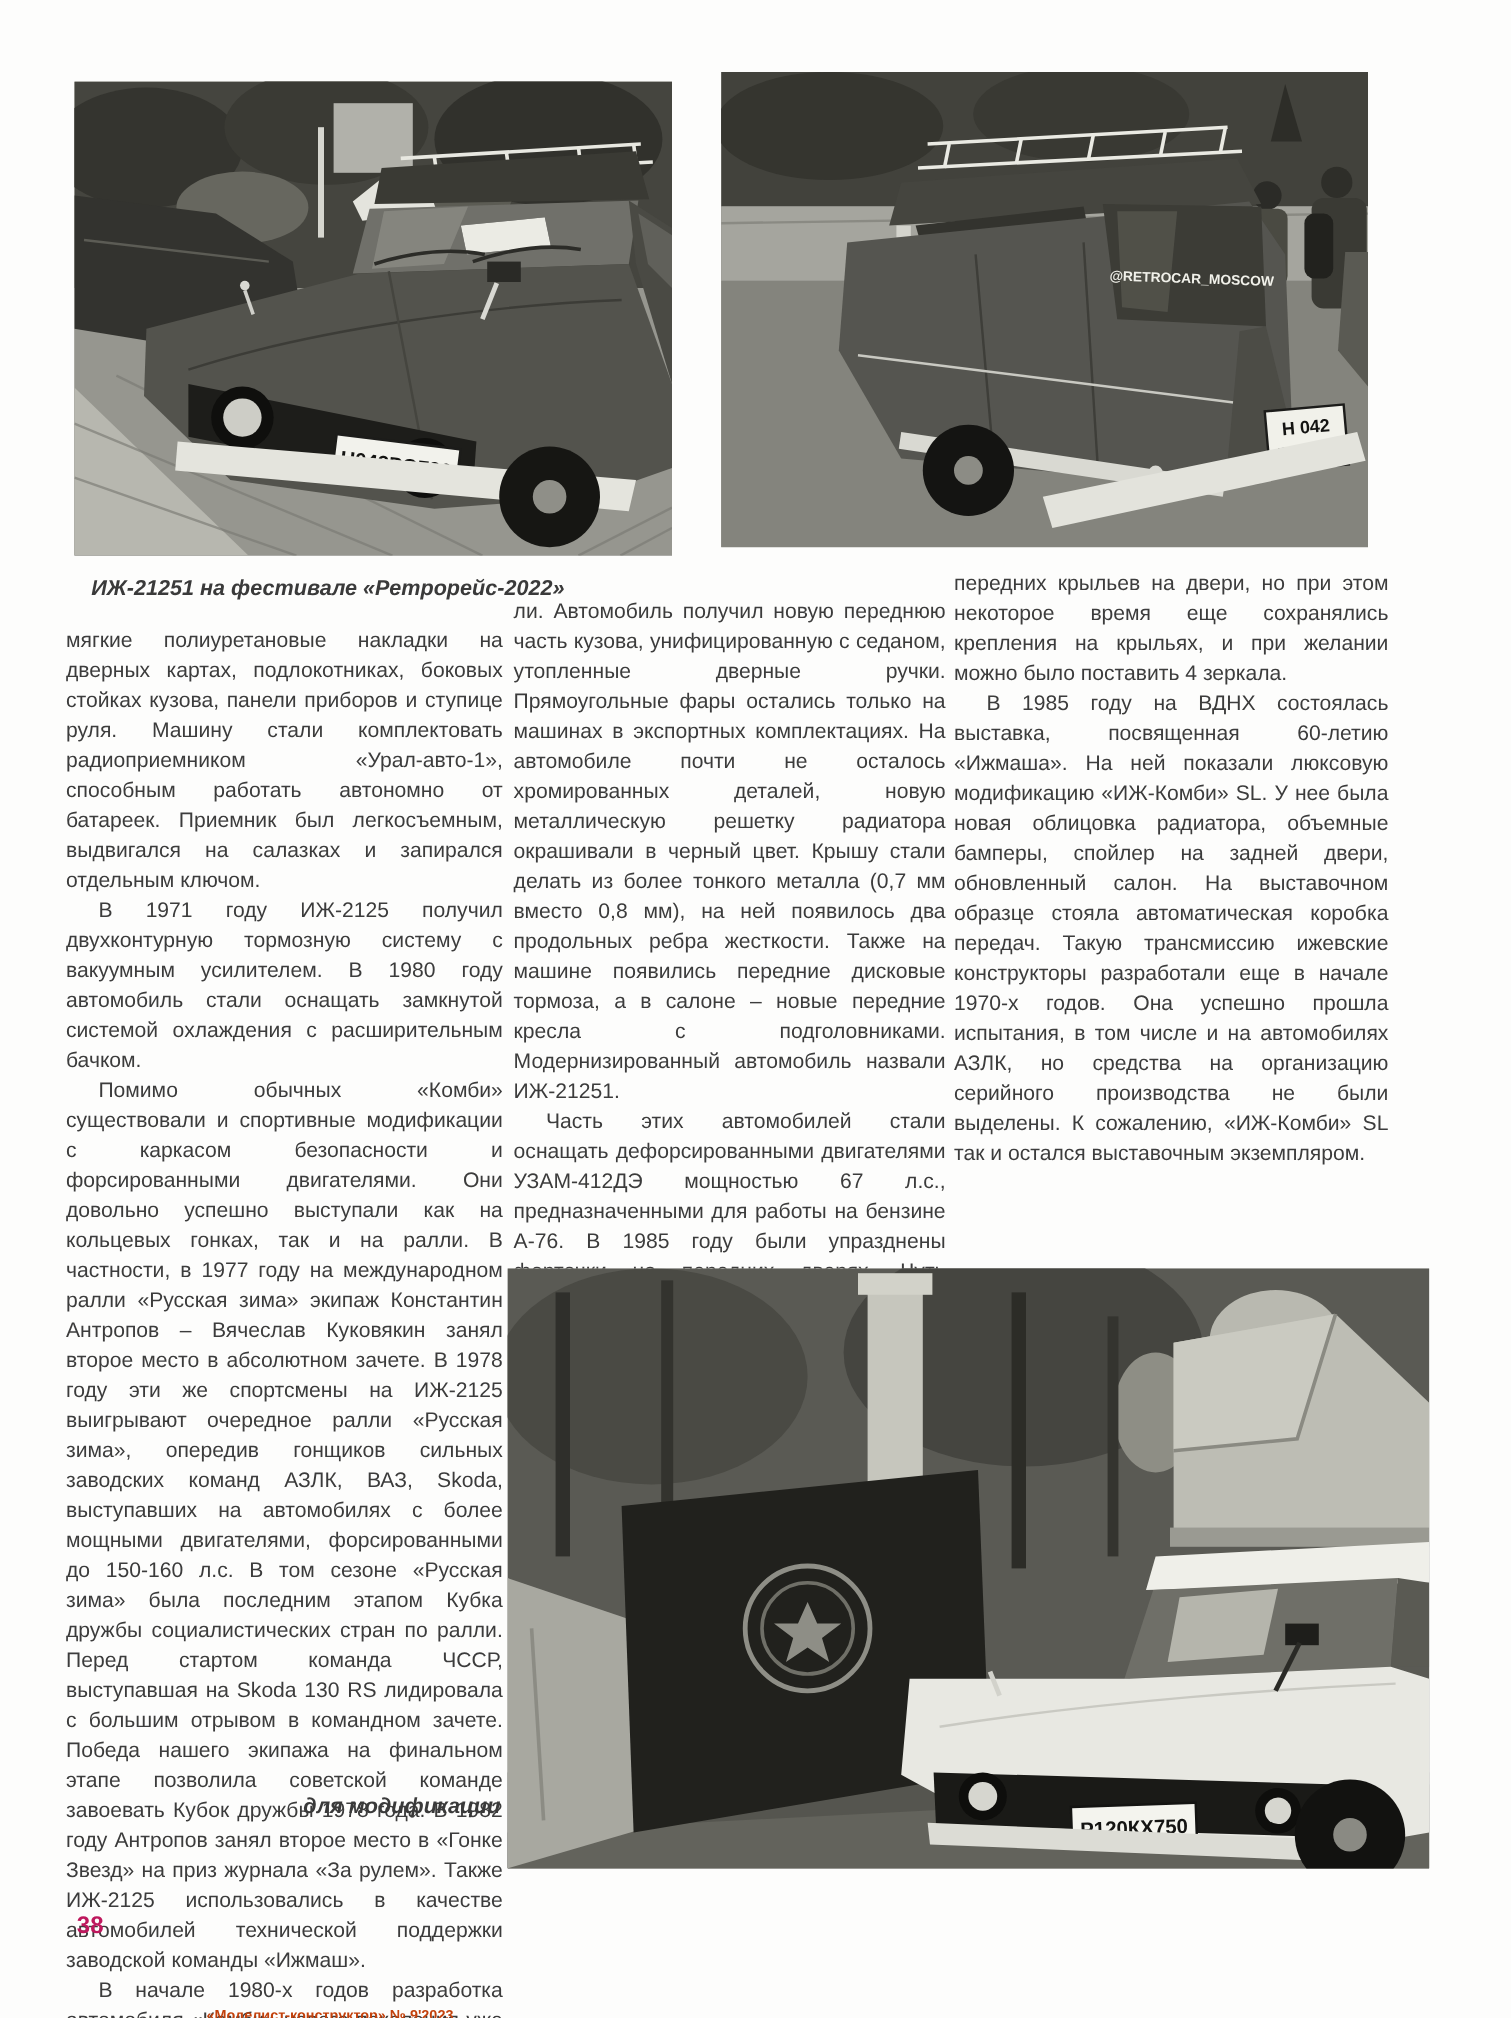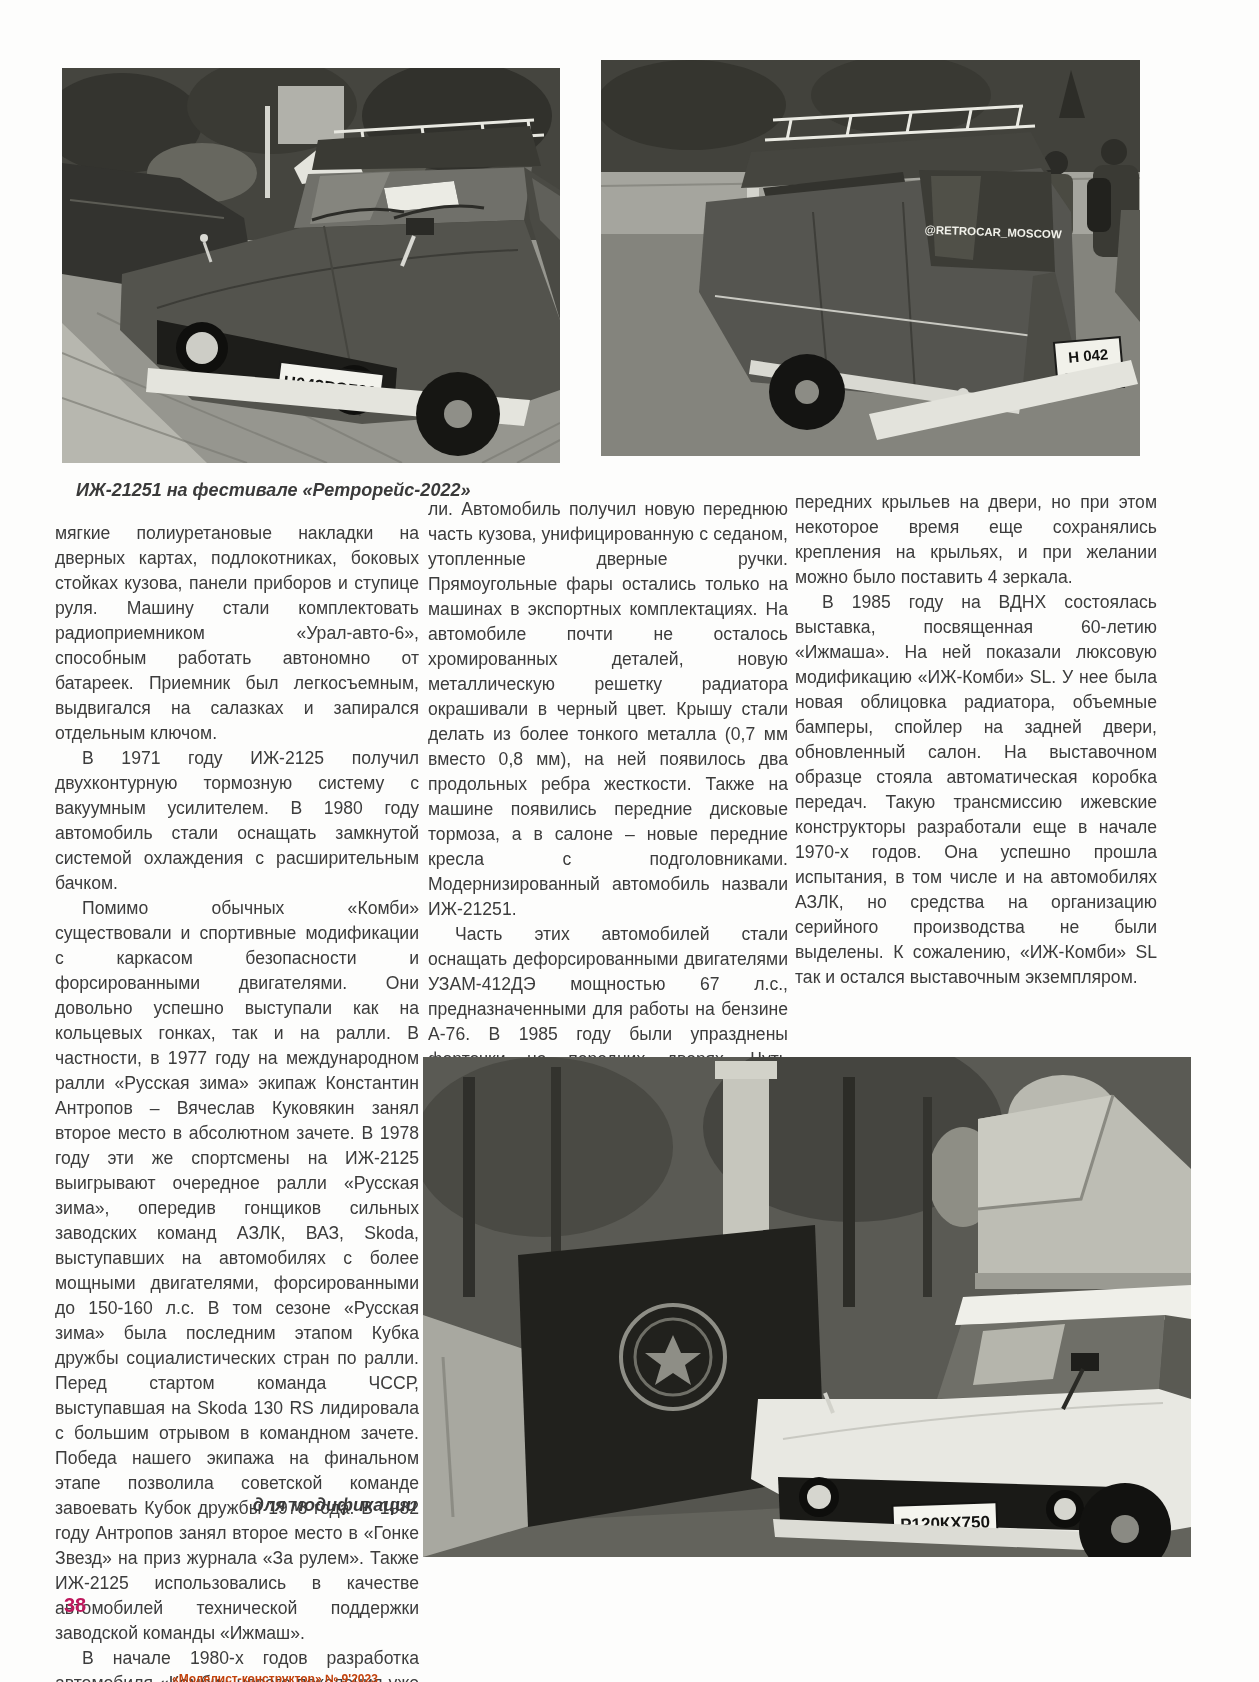--- a/index.html
+++ b/index.html
@@ -161,32 +161,32 @@
       <polygon points="268,354 530,300 537,324 276,380" fill="#e3e3dc"></polygon>
       <circle cx="206" cy="332" r="38" fill="#141412"></circle>
       <circle cx="206" cy="332" r="12" fill="#8c8c85"></circle>
     </g>
   </svg>
 </div>
 
 <div class="caption" style="left:76px;top:478px;width:430px;">ИЖ-21251 на фестивале «Ретрорейс-2022»</div>
 
 <div class="col" style="left:55px;top:521px;width:364px;">
-  <p>мягкие полиуретановые накладки на дверных картах, подлокотниках, боковых стойках кузова, панели приборов и ступице руля. Машину стали комплектовать радиоприемником «Урал-авто-6», способным работать автономно от батареек. Приемник был легкосъемным, выдвигался на салазках и запирался отдельным ключом.</p>
+  <p>мягкие полиуретановые накладки на дверных картах, подлокотниках, боковых стойках кузова, панели приборов и ступице руля. Машину стали комплектовать радиоприемником «Урал-авто-1», способным работать автономно от батареек. Приемник был легкосъемным, выдвигался на салазках и запирался отдельным ключом.</p>
   <p class="indent">В 1971 году ИЖ-2125 получил двухконтурную тормозную систему с вакуумным усилителем. В 1980 году автомобиль стали оснащать замкнутой системой охлаждения с расширительным бачком.</p>
   <p class="indent">Помимо обычных «Комби» существовали и спортивные модификации с каркасом безопасности и форсированными двигателями. Они довольно успешно выступали как на кольцевых гонках, так и на ралли. В частности, в 1977 году на международном ралли «Русская зима» экипаж Константин Антропов – Вячеслав Куковякин занял второе место в абсолютном зачете. В 1978 году эти же спортсмены на ИЖ-2125 выигрывают очередное ралли «Русская зима», опередив гонщиков сильных заводских команд АЗЛК, ВАЗ, Skoda, выступавших на автомобилях с более мощными двигателями, форсированными до 150-160 л.с. В том сезоне «Русская зима» была последним этапом Кубка дружбы социалистических стран по ралли. Перед стартом команда ЧССР, выступавшая на Skoda 130 RS лидировала с большим отрывом в командном зачете. Победа нашего экипажа на финальном этапе позволила советской команде завоевать Кубок дружбы 1978 года. В 1982 году Антропов занял второе место в «Гонке Звезд» на приз журнала «За рулем». Также ИЖ-2125 использовались в качестве автомобилей технической поддержки заводской команды «Ижмаш».</p>
   <p class="indent">В начале 1980-х годов разработка автомобиля «Комби» нового поколения уже находилась на финальной стадии, тем не менее, ИЖ-2125 в очередной раз обнови-</p>
 </div>
 
 <div class="col" style="left:428px;top:497px;width:360px;">
   <p>ли. Автомобиль получил новую переднюю часть кузова, унифицированную с седаном, утопленные дверные ручки. Прямоугольные фары остались только на машинах в экспортных комплектациях. На автомобиле почти не осталось хромированных деталей, новую металлическую решетку радиатора окрашивали в черный цвет. Крышу стали делать из более тонкого металла (0,7 мм вместо 0,8 мм), на ней появилось два продольных ребра жесткости. Также на машине появились передние дисковые тормоза, а в салоне – новые передние кресла с подголовниками. Модернизированный автомобиль назвали ИЖ-21251.</p>
   <p class="indent">Часть этих автомобилей стали оснащать дефорсированными двигателями УЗАМ-412ДЭ мощностью 67 л.с., предназначенными для работы на бензине А-76. В 1985 году были упразднены форточки на передних дверях. Чуть позднее боковые зеркала заднего вида перенесли с</p>
 </div>
 
-<div class="col" style="left:795px;top:490px;width:362px;">
+<div class="col" style="left:795px;top:474px;width:362px;">
   <p>передних крыльев на двери, но при этом некоторое время еще сохранялись крепления на крыльях, и при желании можно было поставить 4 зеркала.</p>
   <p class="indent">В 1985 году на ВДНХ состоялась выставка, посвященная 60-летию «Ижмаша». На ней показали люксовую модификацию «ИЖ-Комби» SL. У нее была новая облицовка радиатора, объемные бамперы, спойлер на задней двери, обновленный салон. На выставочном образце стояла автоматическая коробка передач. Такую трансмиссию ижевские конструкторы разработали еще в начале 1970-х годов. Она успешно прошла испытания, в том числе и на автомобилях АЗЛК, но средства на организацию серийного производства не были выделены. К сожалению, «ИЖ-Комби» SL так и остался выставочным экземпляром.</p>
 </div>
 
 <div class="photo" style="left:423px;top:1057px;width:768px;height:500px;">
   <svg viewBox="0 0 768 500">
     <rect x="0" y="0" width="768" height="500" fill="#5a5a54"></rect>
 
     <ellipse cx="120" cy="90" rx="130" ry="90" fill="#4a4a44"></ellipse>
     <ellipse cx="430" cy="70" rx="150" ry="95" fill="#454540"></ellipse>

